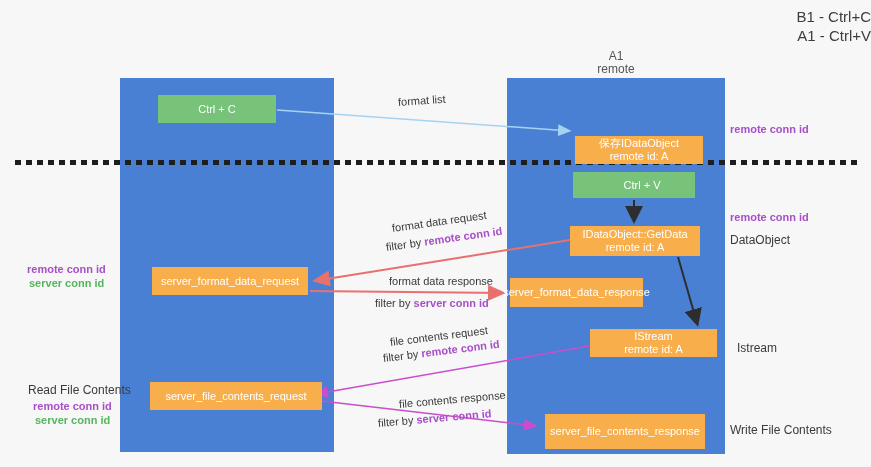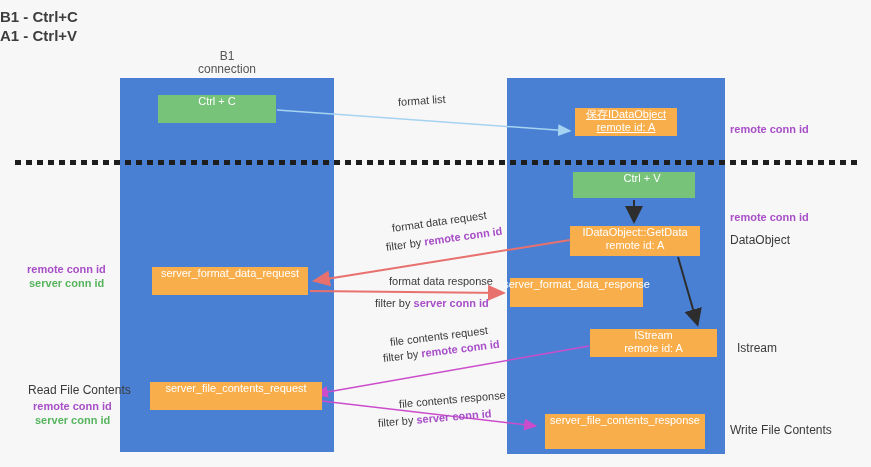--- a/index.html
+++ b/index.html
@@ -1,24 +1,24 @@
 <!DOCTYPE html>
 <html><head>
 <meta charset="utf-8">
 <style>
   html,body{margin:0;padding:0;}
   body{font-family:"Liberation Sans",sans-serif;background:#f7f7f7;}
   .canvas{position:relative;width:871px;height:467px;background:#f7f7f7;overflow:hidden;}
   .abs{position:absolute;}
-  .title{left:0;top:7px;width:871px;text-align:left;font-size:15px;color:#3d3d3d;line-height:19px;font-weight:bold;}
+  .title{left:0;top:7px;width:871px;text-align:right;font-size:15px;color:#3d3d3d;line-height:19px;}
   .lane{background:#4a80d4;}
   .lane-header{text-align:center;font-size:12px;color:#555;line-height:13px;}
   .dashline{left:15px;top:160px;width:842px;height:5px;
     background:repeating-linear-gradient(90deg,#1e1e1e 0 6px,transparent 6px 11px);}
-  .box{display:flex;flex-direction:column;align-items:center;
+  .box{display:flex;flex-direction:column;align-items:center;justify-content:center;
     color:#fff;font-size:11px;line-height:13px;text-align:center;box-sizing:border-box;}
   .orange{background:#f9ae4c;}
   .green{background:#77c37a;}
   .flabel{font-size:11px;color:#3a3a3a;white-space:nowrap;transform-origin:left center;}
   .purple{color:#a84fc8;font-weight:bold;}
   .greentxt{color:#56b45e;font-weight:bold;}
   .ann{font-size:12px;color:#3a3a3a;white-space:nowrap;}
   .ann-key{font-size:11px;font-weight:bold;white-space:nowrap;}
   .rot4{transform:rotate(-4deg);}
   .rot5{transform:rotate(-5deg);}
@@ -29,23 +29,23 @@
 </head>
 <body>
 
 <div class="canvas">
 
   <div class="abs title">
     <div>B1 - Ctrl+C</div>
     <div>A1 - Ctrl+V</div>
   </div>
 
-  <div class="abs lane-header" style="left:120px;top:50px;width:214px;">
-    <div>B1</div>
-    <div>connection</div>
+  <div class="abs lane-header" style="left:507px;top:50px;width:218px;">
+    <div>A1</div>
+    <div>remote</div>
   </div>
 
   <div class="abs lane" style="left:120px;top:78px;width:214px;height:374px;"></div>
   <div class="abs lane" style="left:507px;top:78px;width:218px;height:376px;"></div>
 
   <div class="abs dashline"></div>
 
   <svg width="871" height="467" viewBox="0 0 871 467">
     <defs>
       <marker id="mblue" markerWidth="9" markerHeight="8" refX="8" refY="4" orient="auto">
@@ -66,21 +66,21 @@
     <line x1="570" y1="240" x2="314" y2="281" stroke="#e8716e" stroke-width="2" marker-end="url(#mred)"></line>
     <line x1="310" y1="291" x2="504" y2="293" stroke="#e8716e" stroke-width="2" marker-end="url(#mred)"></line>
     <line x1="678" y1="257" x2="697" y2="323" stroke="#2d2d2d" stroke-width="2" marker-end="url(#mblk)"></line>
     <line x1="589" y1="346" x2="316" y2="394" stroke="#cb4dcb" stroke-width="1.5" marker-end="url(#mmag)"></line>
     <line x1="313" y1="400" x2="536" y2="426" stroke="#cb4dcb" stroke-width="1.5" marker-end="url(#mmag)"></line>
   </svg>
 
   <div class="abs box green" style="left:158px;top:95px;width:118px;height:28px;">
     <div>Ctrl + C</div>
   </div>
-  <div class="abs box orange" style="left:575px;top:108px;width:102px;height:28px;text-decoration:underline;">
+  <div class="abs box orange" style="left:575px;top:136px;width:128px;height:28px;">
     <div>保存IDataObject</div>
     <div>remote id: A</div>
   </div>
   <div class="abs box green" style="left:573px;top:172px;width:122px;height:26px;padding-left:16px;">
     <div>Ctrl + V</div>
   </div>
   <div class="abs box orange" style="left:570px;top:226px;width:130px;height:30px;">
     <div>IDataObject::GetData</div>
     <div>remote id: A</div>
   </div>

